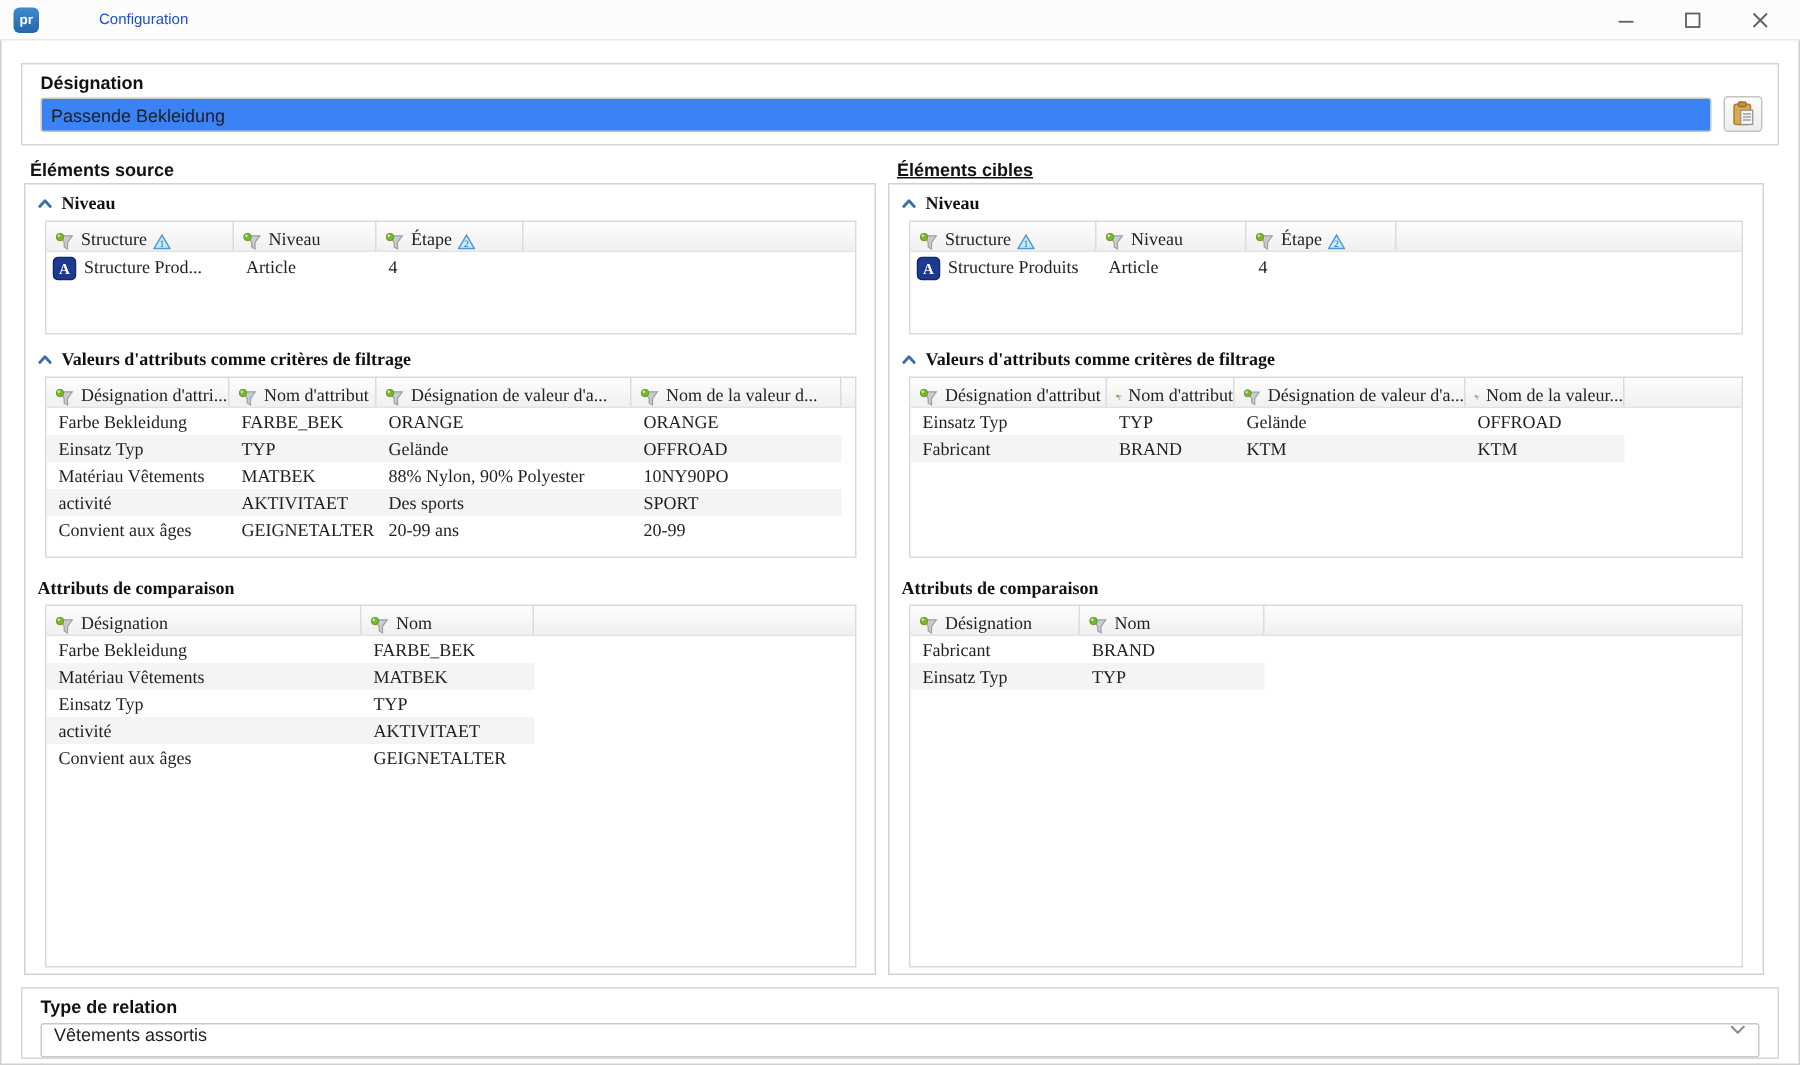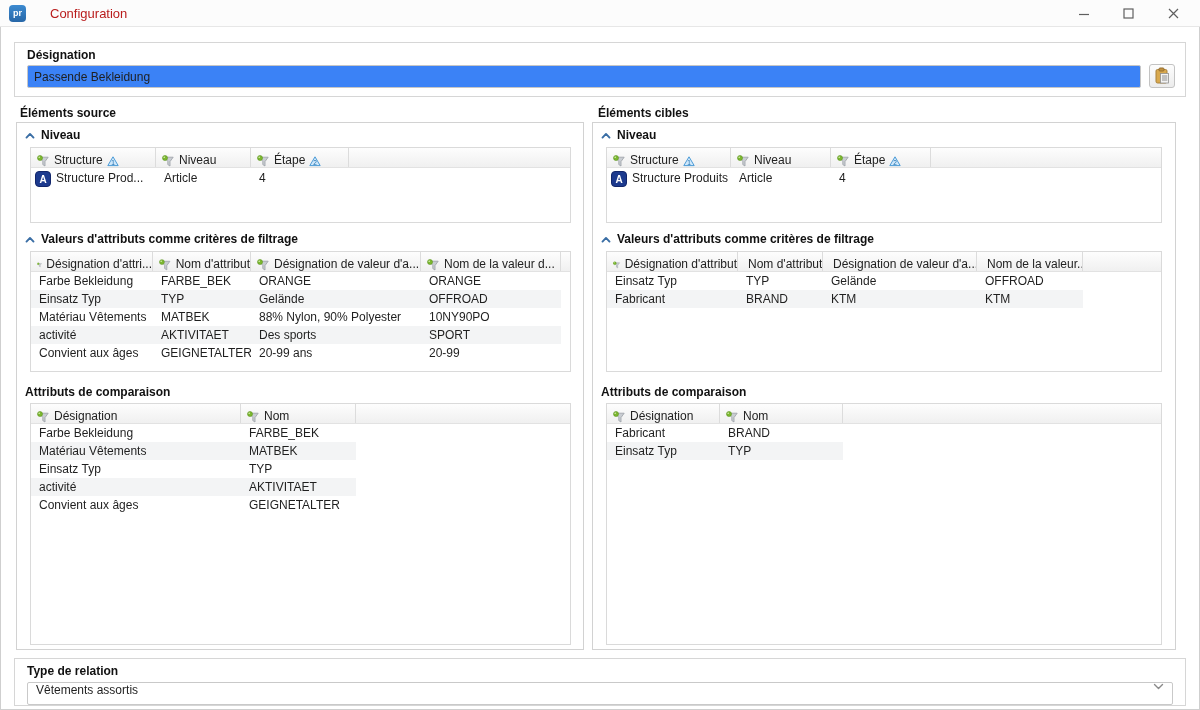--- a/index.html
+++ b/index.html
@@ -10,38 +10,38 @@
     overflow:hidden;
   }
   .window { position:absolute; inset:0; box-shadow:0 0 0 1px #cfcfcf inset; background:#fff; }
 
   
   .titlebar { position:absolute; top:0; left:0; width:100%; height:27px;
     background:#fcfcfc; border-bottom:1px solid #e7e7e7; display:flex; align-items:center;gap:16px; }
   .appicon { width:17px; height:17px; border-radius:4px; margin-left:9px;
     background:linear-gradient(#3c8ad0,#2767a8); color:#fff; font-size:9px; font-weight:bold;
     display:flex; align-items:center; justify-content:center; }
-  .apptitle { margin-left:8px; color:#b91c1c; font-size:13px; }
+  .apptitle { margin-left:24px; color:#1d4ed8; font-size:10px; }
   .winctl { position:absolute; right:4px; top:0; height:27px; display:flex; }
   .ctl { width:45px; height:27px; display:flex; align-items:center; justify-content:center; color:#5f5f5f; cursor:default; }
 
   
   .gbox { position:absolute; border:1px solid #d6d6d6; background:#fff; }
   .gbox-label { position:absolute; left:12px; top:5px; font-weight:bold; color:#111; }
   .txt-input { position:absolute; left:12px; top:22px; right:44px; height:23px;
     border:1px solid #c6c6c6; border-radius:2px; padding:0 6px; font-family:inherit;
     font-size:12px; color:#1f1f1f; background:#3b82f6; }
   .icon-btn { position:absolute; right:10px; top:21px; width:26px; height:24px;
     border:1px solid #c3c3c3; border-radius:3px;
     background:linear-gradient(#fdfdfd,#ececec); display:flex; align-items:center; justify-content:center; }
 
   .col-title { position:absolute; font-weight:bold; color:#111; }
 
   
-  .panel { position:absolute; border:1px solid #d2d2d2; background:#fff; }
+  .panel { position:absolute; border:1px solid #d2d2d2; background:#fff;font-family:Liberation Serif, serif; }
   .sec-hd { position:absolute; display:flex; align-items:center; gap:6px;
     font-weight:bold; font-size:12px; color:#111; }
 
   
   .tbl { position:absolute; background:#fff; border:1px solid #dadada; overflow:hidden; }
   .thead { display:flex; height:20px; background:linear-gradient(#fdfdfd,#f0f0f0);
     border-bottom:1px solid #e2e2e2; }
   .hcell { display:flex; align-items:flex-end; gap:4px; padding-left:6px;
     border-right:1px solid #dcdcdc; overflow:hidden; white-space:nowrap; color:#222; }
   .hcell.fill { border-right:none; flex:1; }
@@ -117,21 +117,21 @@
         <rect x="6" y="1" width="5" height="3" rx="1" fill="#c1913f" stroke="#977030"></rect>
         <rect x="7.5" y="6.5" width="8" height="9.5" fill="#f3f3f3" stroke="#8f8f8f" stroke-width="0.8"></rect>
         <line x1="9" y1="9" x2="14.3" y2="9" stroke="#777" stroke-width="0.8"></line>
         <line x1="9" y1="11" x2="14.3" y2="11" stroke="#777" stroke-width="0.8"></line>
         <line x1="9" y1="13" x2="14.3" y2="13" stroke="#777" stroke-width="0.8"></line>
       </svg>
     </div>
   </div>
 
   <div class="col-title" style="left:20px; top:106px;">Éléments source</div>
-  <div class="col-title" style="left:598px; top:106px;">Éléments cibles</div>
+  <div class="col-title" style="left:598px; top:106px;text-decoration:underline;">Éléments cibles</div>
 
   <div class="panel" style="left:16px; top:122px; width:568px; height:528px;">
 
     <div class="sec-hd" style="left:8px; top:5px;">
       <svg width="10" height="7" viewBox="0 0 10 7">
           <use href="#i-caret"></use>
         </svg>
       <span>Niveau</span>
     </div>
 

